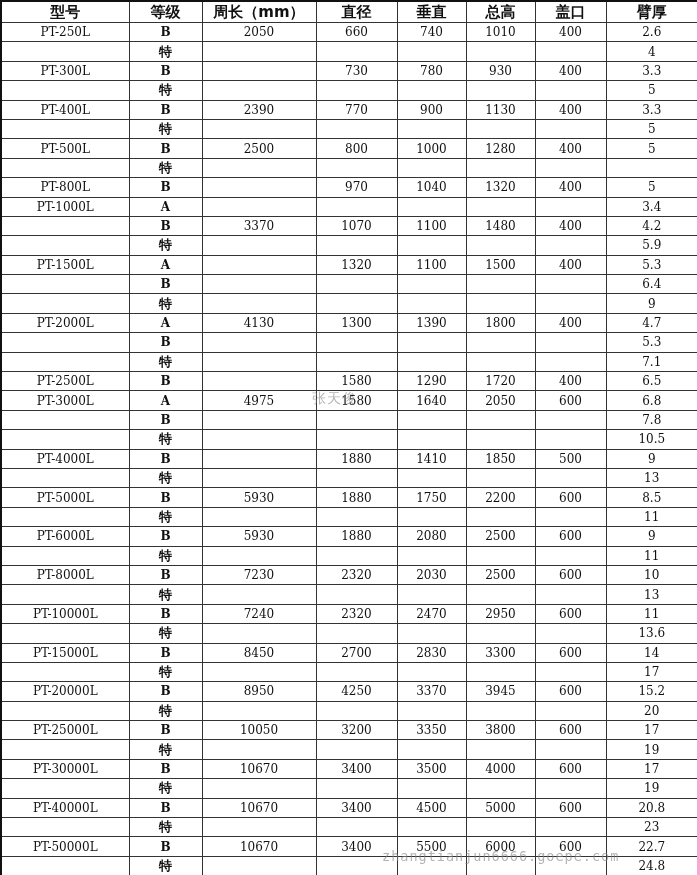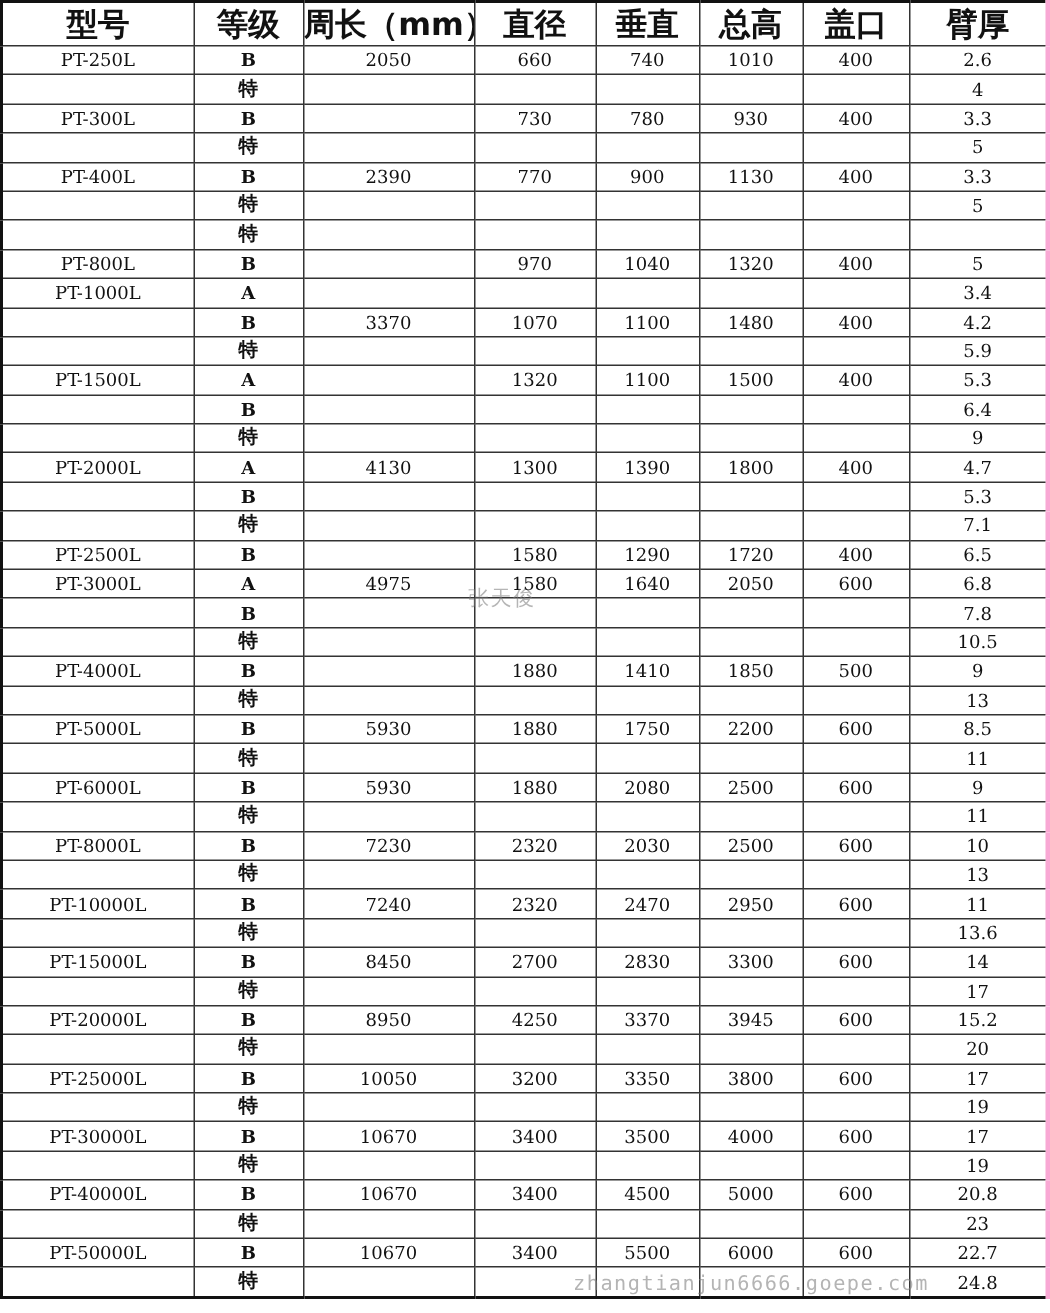--- a/index.html
+++ b/index.html
@@ -15,21 +15,21 @@
   .sheet th, .sheet td {
     border: 1px solid #333;
     text-align: center;
     vertical-align: middle;
     padding: 0;
     overflow: hidden;
     white-space: nowrap;
   }
   .sheet th {
     height: 20px;
-    font-size: 21px;
+    font-size: 15px;
     font-weight: bold;
     font-family: "DejaVu Sans", "Liberation Sans", sans-serif;
   }
   .sheet td {
     height: 18.4px;
     font-size: 12px;
     line-height: 18px;
   }
   .sheet td.grade { font-weight: bold; }
   .sheet td.grade.special { font-family: "DejaVu Sans", sans-serif; font-size: 13px; }
@@ -131,20 +131,30 @@
         <td></td>
         <td class="grade special">特</td>
         <td></td>
         <td></td>
         <td></td>
         <td></td>
         <td></td>
         <td>5</td>
       </tr>
       <tr>
+        <td>PT-500L</td>
+        <td class="grade">B</td>
+        <td>2500</td>
+        <td>800</td>
+        <td>1000</td>
+        <td>1280</td>
+        <td>400</td>
+        <td>5</td>
+      </tr>
+      <tr>
         <td></td>
         <td class="grade special">特</td>
         <td></td>
         <td></td>
         <td></td>
         <td></td>
         <td></td>
         <td></td>
       </tr>
       <tr>

